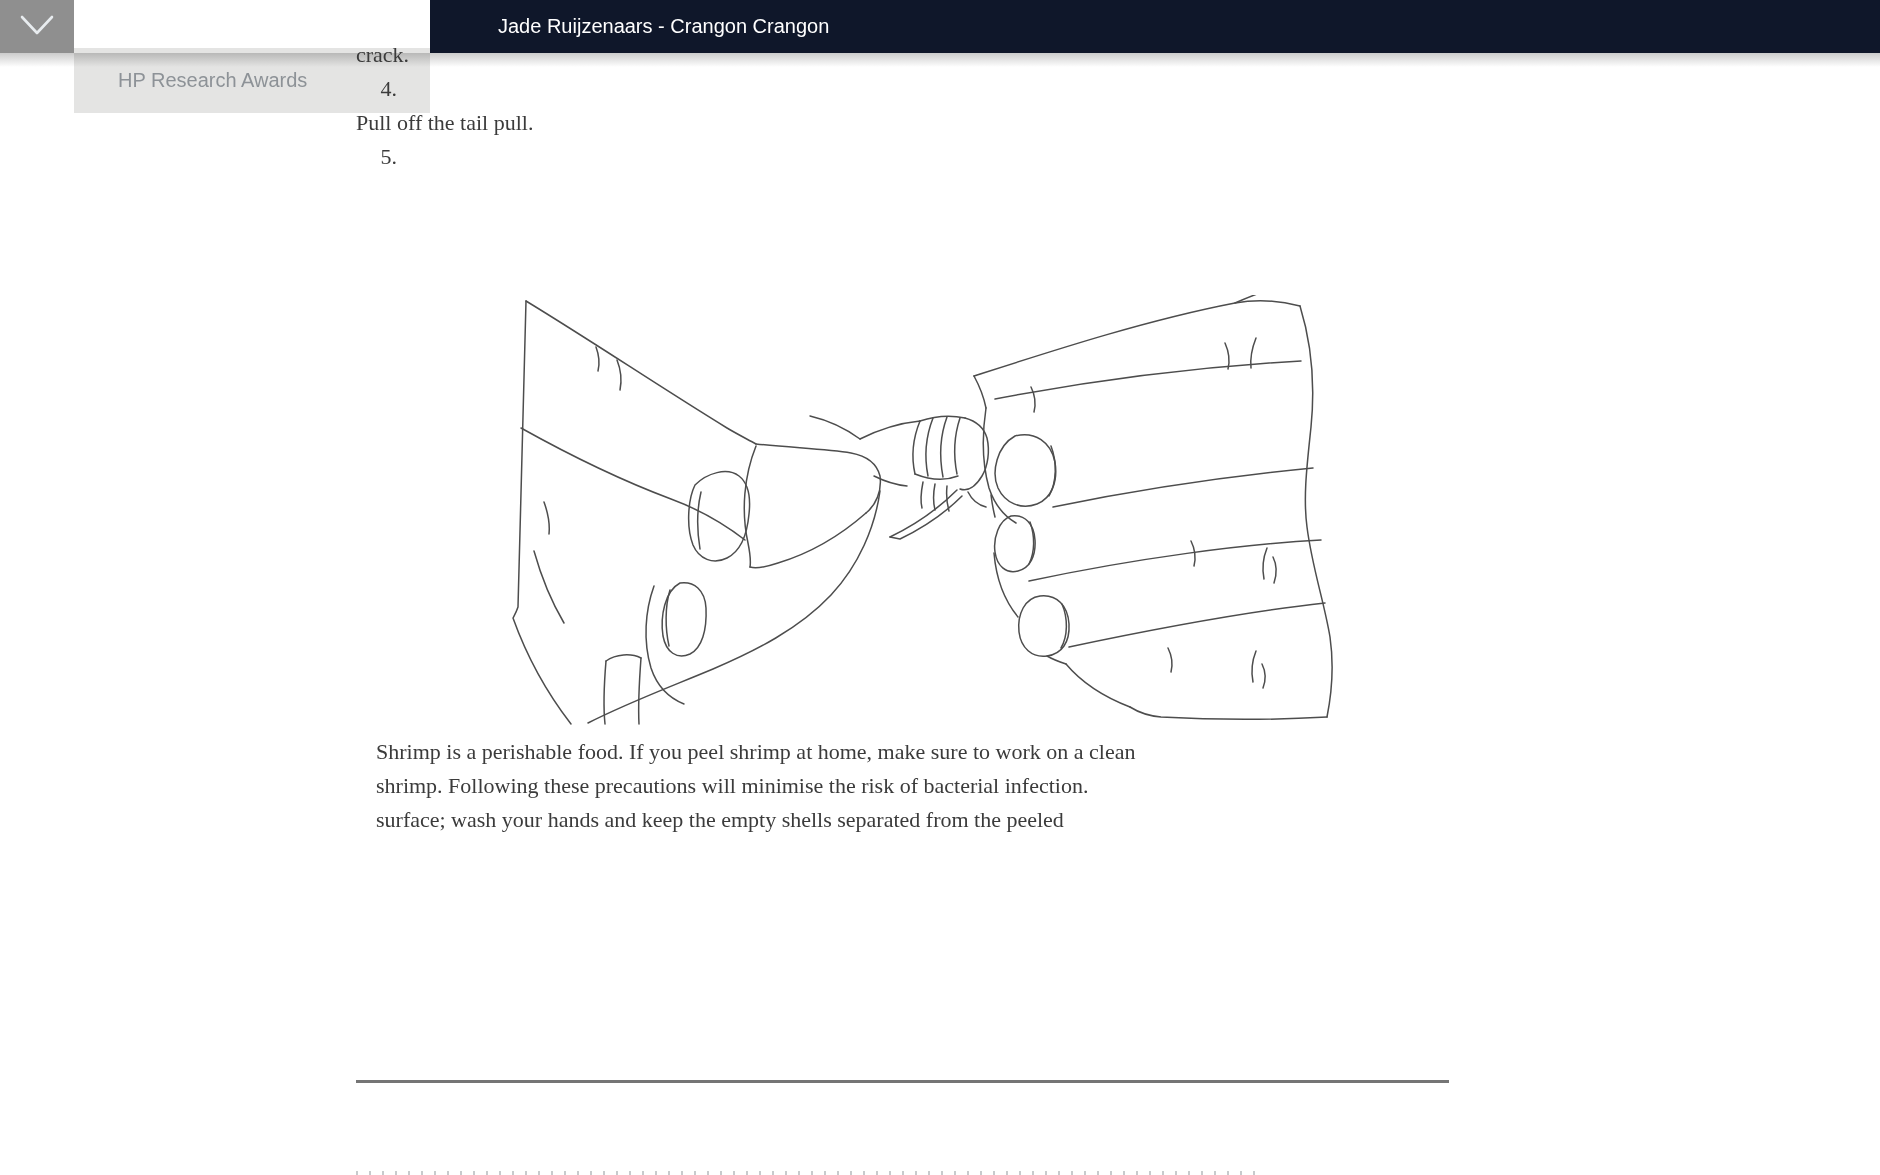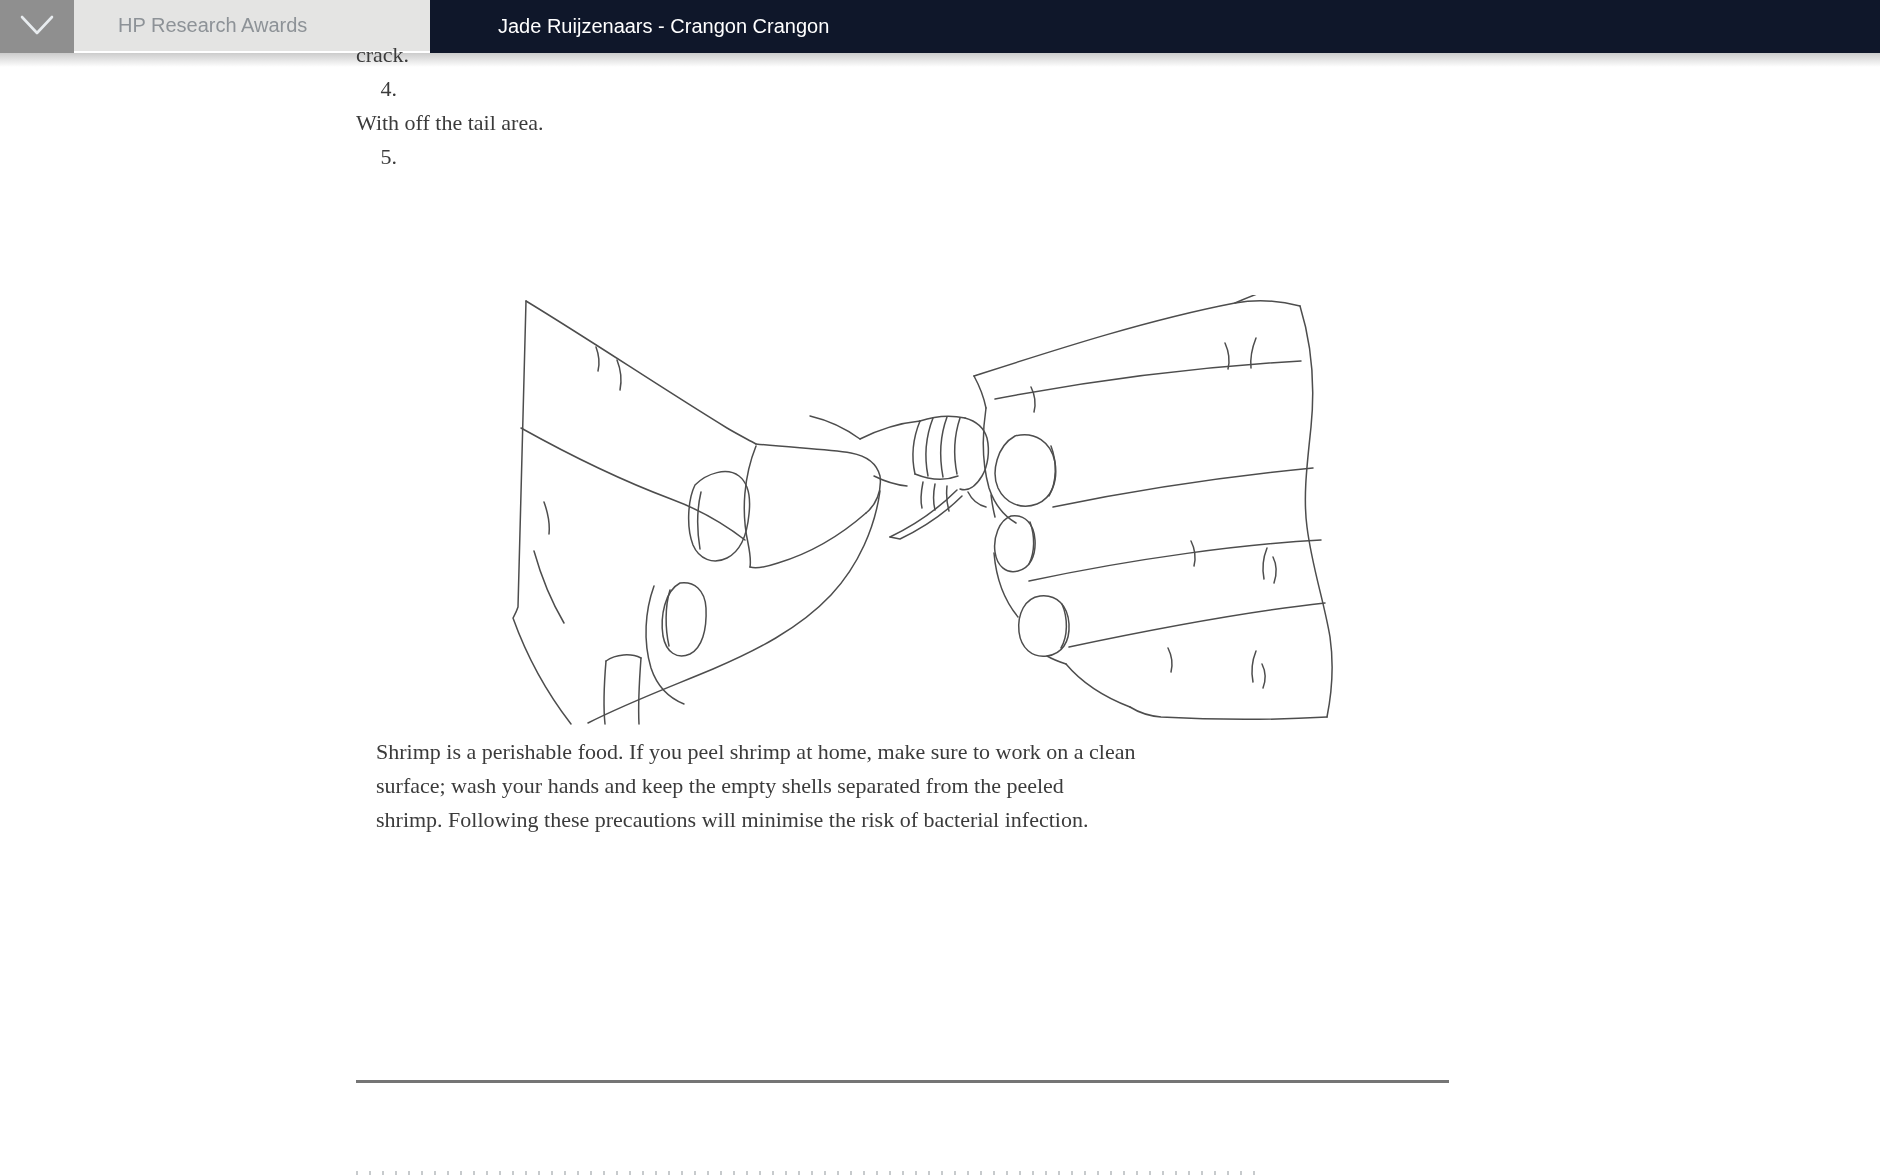--- a/index.html
+++ b/index.html
@@ -5,22 +5,22 @@
   * { margin:0; padding:0; box-sizing:border-box; }
   html,body { background:#ffffff; }
   .screen { position:relative; width:1880px; height:1175px; background:#ffffff; overflow:hidden;
             font-family:"Liberation Serif", serif; color:#3b3b3b; }
 
   
   .topbar { position:absolute; left:0; top:0; width:1880px; height:53px; display:flex;
             font-family:"Liberation Sans", sans-serif; }
   .collapse-btn { width:74px; height:53px; background:#8f8f8f; display:flex; align-items:center;
                   justify-content:center; flex:0 0 auto; cursor:pointer; border:none; }
-  .tab-light { width:356px; height:51px; background:#e4e4e3; color:#8d9297; display:flex;
-               align-items:center; padding-left:44px; font-size:20px; flex:0 0 auto; cursor:pointer; }
+  .tab-light { width:356px; height:65px; background:#e4e4e3; color:#8d9297; display:flex;
+               align-items:center; padding-left:44px; font-size:20px; flex:0 0 auto; cursor:pointer;margin-top:48px; }
   .tab-gray { flex:1 1 auto; height:53px; background:#0f172a; color:#ffffff; display:flex;
               align-items:center; padding-left:68px; font-size:20px; cursor:pointer;text-align:right; }
   .bar-shadow { position:absolute; left:0; top:53px; width:1880px; height:14px;
                 background:linear-gradient(to bottom, rgba(70,70,70,0.28), rgba(255,255,255,0)); }
 
   
   .doc-list { position:absolute; left:356px; top:38px; width:1120px; font-size:22px; line-height:34px; }
   .li-row { display:flex;flex-direction:column; }
   .li-num { width:41px; text-align:right; flex:0 0 auto; }
   .li-gap { width:6px; flex:0 0 auto; }
@@ -61,21 +61,21 @@
 
   <div class="doc-list">
     <div class="li-row">
       <span class="li-num"></span>
         <span class="li-gap"></span>
       <span class="li-text">crack.</span>
     </div>
     <div class="li-row">
       <span class="li-num">4.</span>
         <span class="li-gap"></span>
-      <span class="li-text">With off the tail area.</span>
+      <span class="li-text">Pull off the tail pull.</span>
     </div>
     <div class="li-row">
       <span class="li-num">5.</span>
         <span class="li-gap"></span>
     </div>
   </div>
 
   <svg class="illustration" viewBox="0 0 880 430" width="880" height="430">
     <g stroke="#4d4d4d" stroke-width="1.5" fill="none" stroke-linecap="round" stroke-linejoin="round">
 
@@ -151,21 +151,21 @@
       <path d="M713,353 C717,361 718,369 716,377"></path>
       <path d="M801,356 C797,366 796,377 798,387"></path>
       <path d="M807,369 C811,377 811,385 808,393"></path>
 
       <path d="M780,8 C812,-6 844,-16 876,-22"></path>
     </g>
   </svg>
 
   <div class="paragraph">
     <div>Shrimp is a perishable food. If you peel shrimp at home, make sure to work on a clean</div>
+    <div>shrimp. Following these precautions will minimise the risk of bacterial infection.</div>
     <div>surface; wash your hands and keep the empty shells separated from the peeled</div>
-    <div>shrimp. Following these precautions will minimise the risk of bacterial infection.</div>
   </div>
 
   <div class="rule"></div>
 
   <div class="clipped-line"></div>
 
 </div>
 
 </body></html>

